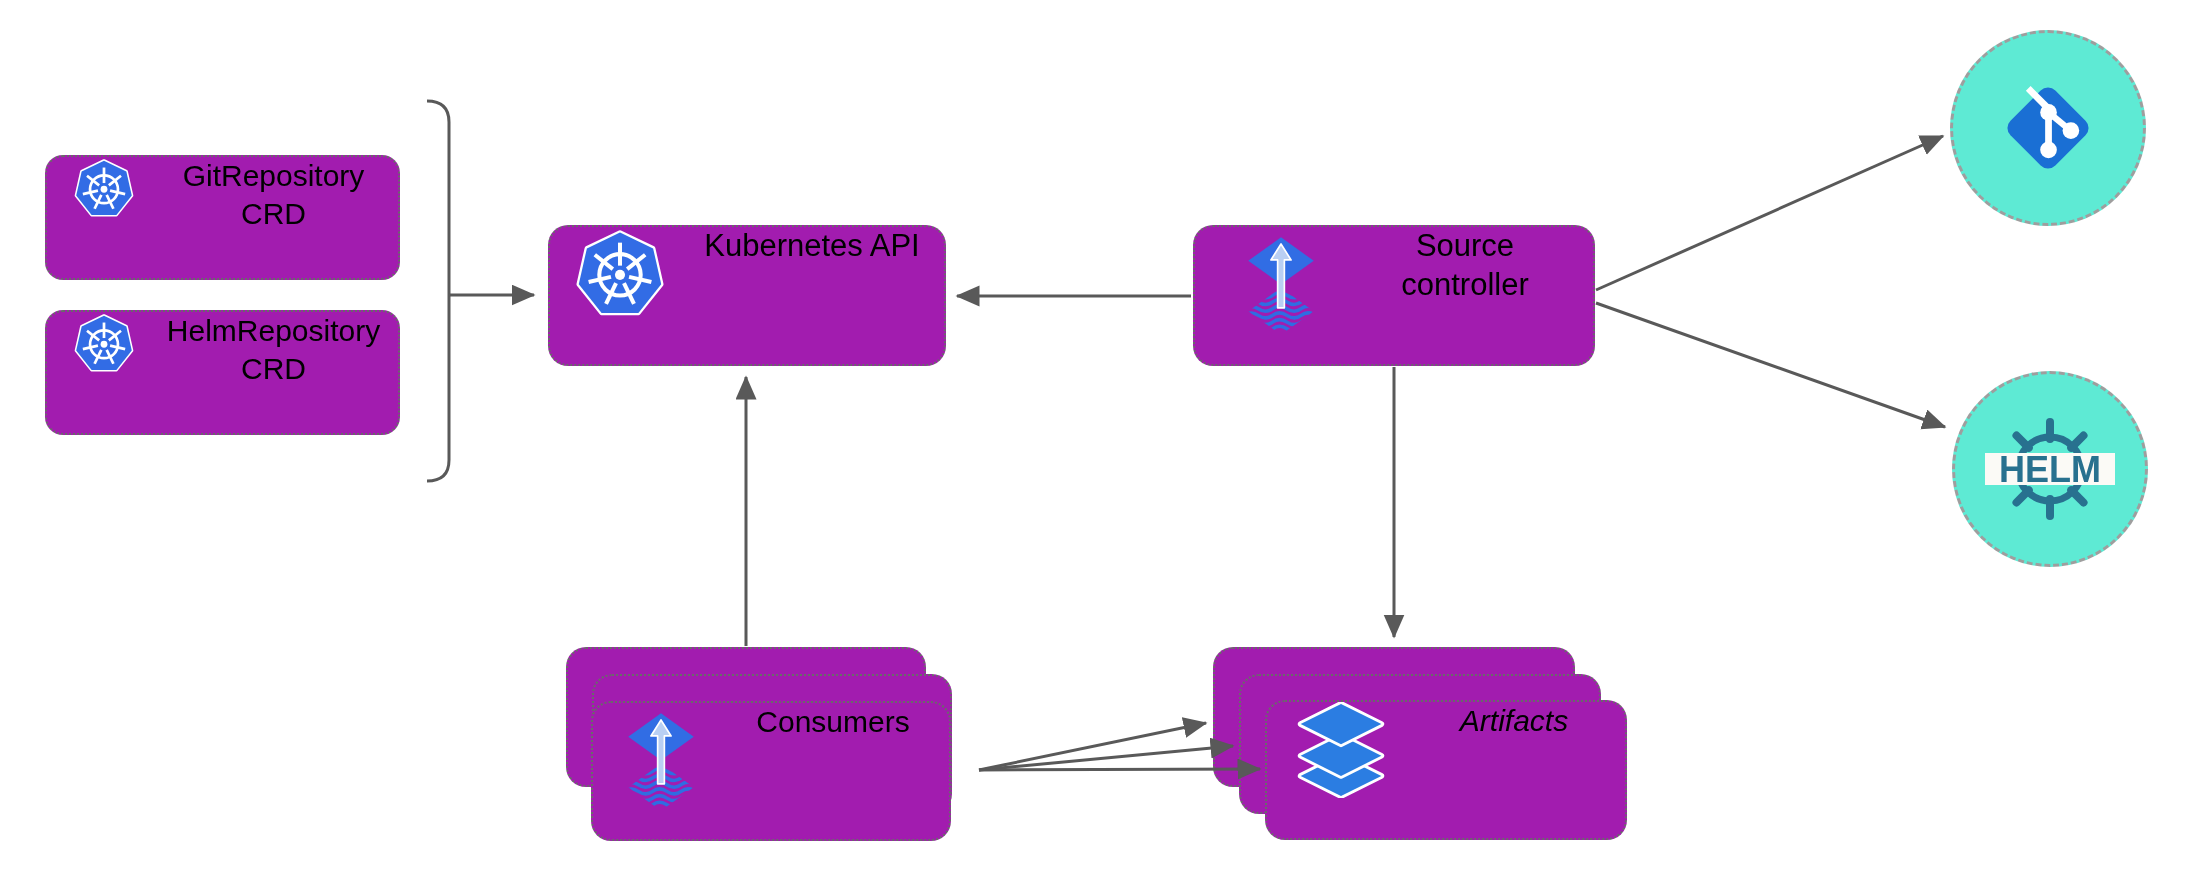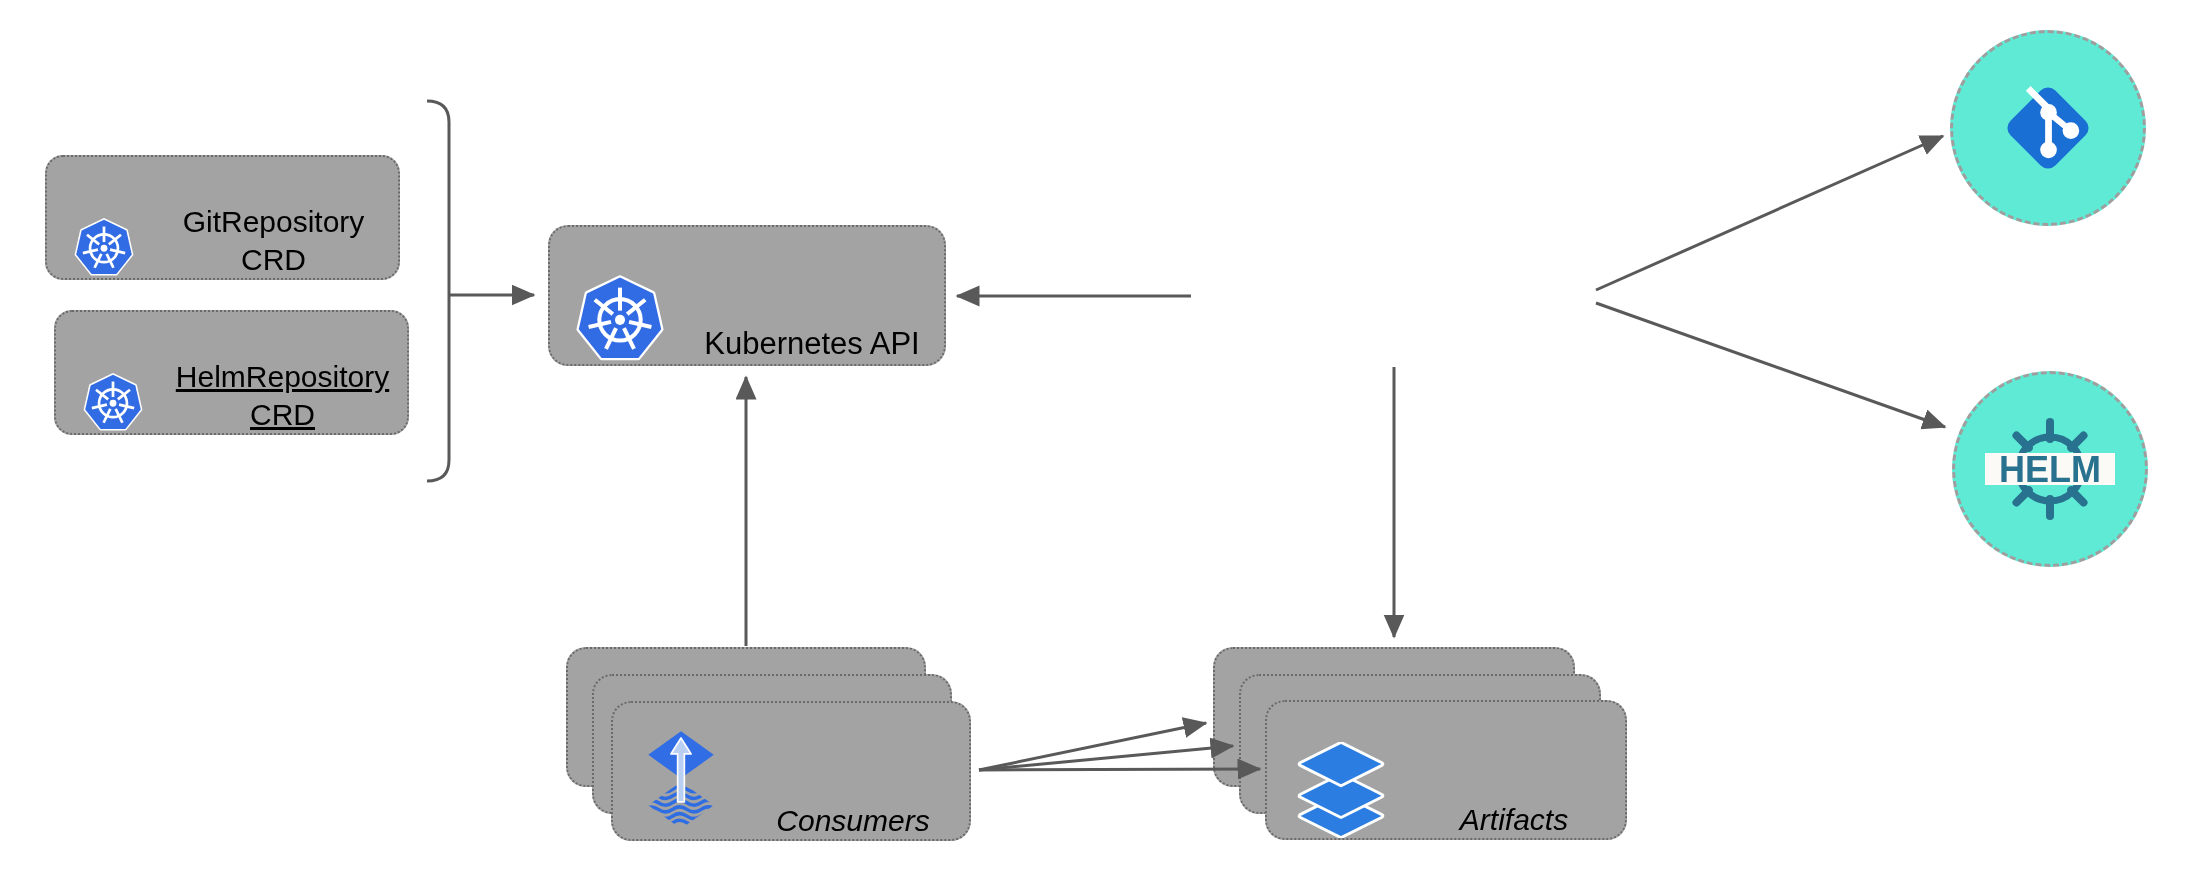--- a/index.html
+++ b/index.html
@@ -3,37 +3,37 @@
 <meta charset="utf-8">
 <style>
   html,body { margin:0; padding:0; background:#ffffff; }
   .canvas {
     position:relative; width:2198px; height:878px; background:#ffffff;
     font-family:"Liberation Sans", sans-serif; overflow:hidden;
   }
   
   .node {
     position:absolute; box-sizing:border-box;
-    background:#a3a3a3; border:2px dotted #6a6a6a; border-radius:20px;
-    display:flex; align-items:flex-end;gap:24px;
+    background:#a21caf; border:2px dotted #6a6a6a; border-radius:20px;
+    display:flex; align-items:flex-start;gap:24px;
   }
   .node .icon { flex:0 0 auto; }
   .node .label {
     flex:1 1 auto; text-align:center; color:#000;
     font-size:30px; line-height:1.25; padding-right:10px;
   }
   
   #git-crd        { left:45px;   top:155px; width:355px; height:125px; border-radius:18px; padding-left:26px; }
-  #helm-crd       { left:54px;   top:310px; width:355px; height:125px; border-radius:18px; padding-left:26px;text-decoration:underline; }
+  #helm-crd       { left:45px;   top:310px; width:355px; height:125px; border-radius:18px; padding-left:26px; }
   #k8s-api        { left:548px;  top:225px; width:398px; height:141px; padding-left:24px; }
   #source-ctrl    { left:1193px; top:225px; width:402px; height:141px; padding-left:44px; }
   
   .stack-back-consumers  { left:566px;  top:647px; width:360px; height:140px; }
   .stack-mid-consumers   { left:592px;  top:674px; width:360px; height:140px; }
-  #consumers             { left:611px;  top:701px; width:360px; height:140px; padding-left:26px;font-style:italic; }
+  #consumers             { left:591px;  top:701px; width:360px; height:140px; padding-left:26px; }
   .stack-back-artifacts  { left:1213px; top:647px; width:362px; height:140px; }
   .stack-mid-artifacts   { left:1239px; top:674px; width:362px; height:140px; }
   #artifacts             { left:1265px; top:700px; width:362px; height:140px; padding-left:26px;font-style:italic; }
   
   .circle-node {
     position:absolute; box-sizing:border-box; width:196px; height:196px;
     background:#5eead4; border:3px dashed #9e9e9e; border-radius:50%;
     display:flex; align-items:center; justify-content:center;
   }
   #git-circle  { left:1950px; top:30px; }
@@ -107,20 +107,29 @@
     </div>
   </div>
 
   <div class="node" id="k8s-api">
     <svg class="icon" width="92" height="92" viewBox="0 0 100 100">
         <use href="#k8s-logo"></use>
       </svg>
     <div class="label" style="font-size:31px;">Kubernetes API</div>
   </div>
 
+  <div class="node" id="source-ctrl">
+    <svg class="icon" width="84" height="118" viewBox="0 0 100 120">
+        <use href="#flux-logo"></use>
+      </svg>
+    <div class="label" style="font-size:31px;">
+      <div>Source</div>
+      <div>controller</div>
+    </div>
+  </div>
 
   <div class="node stack-back-consumers"></div>
   <div class="node stack-mid-consumers"></div>
   <div class="node" id="consumers">
     <svg class="icon" width="84" height="118" viewBox="0 0 100 120">
         <use href="#flux-logo"></use>
       </svg>
     <div class="label">Consumers</div>
   </div>
 

